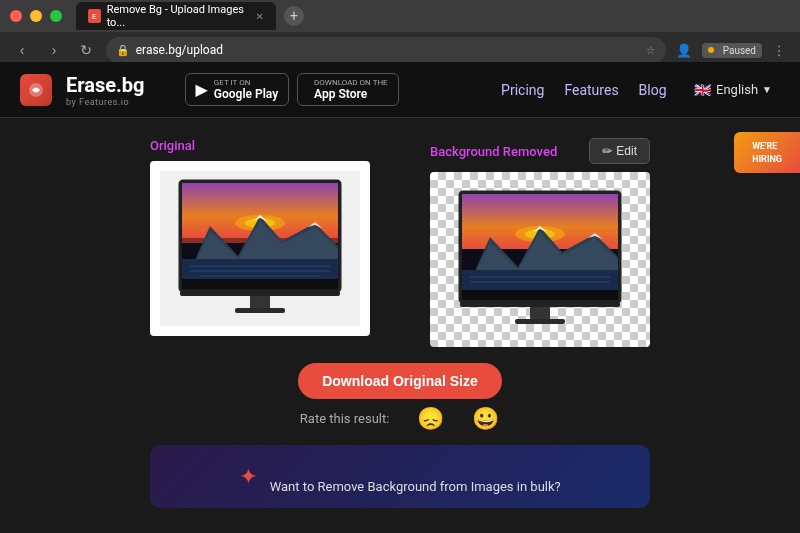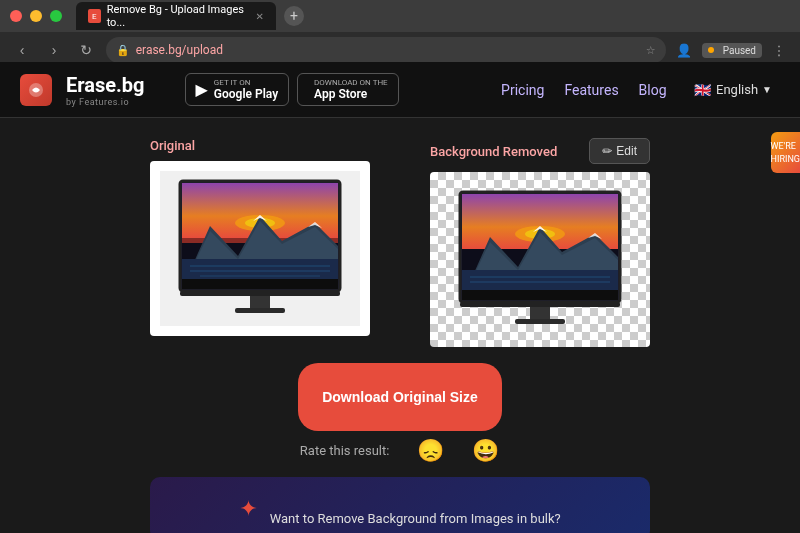--- a/index.html
+++ b/index.html
@@ -95,21 +95,21 @@
       background: #3c3c3c;
       border-radius: 16px;
       height: 26px;
       display: flex;
       align-items: center;
       padding: 0 10px;
       gap: 6px;
       font-size: 12px;
       color: #ddd;
     }
-    .address-text { flex: 1; color: #fca5a5; font-size: 12px; }
+    .address-text { flex: 1; color: #ffffff; font-size: 12px; }
     .toolbar-right {
       display: flex;
       align-items: center;
       gap: 6px;
     }
     .toolbar-icon {
       color: #aaa;
       font-size: 13px;
       cursor: pointer;
       width: 22px;
@@ -260,21 +260,21 @@
     }
 
     .image-section {
       display: flex;
       flex-direction: column;
       align-items: flex-start;
       gap: 8px;
     }
 
     .image-label {
-      color: #fca5a5;
+      color: #d946ef;
       font-size: 13px;
       font-weight: 500;
     }
 
     .image-frame {
       width: 220px;
       height: 175px;
       background: white;
       border-radius: 4px;
       overflow: hidden;
@@ -314,21 +314,21 @@
       align-items: center;
       justify-content: space-between;
       width: 220px;
     }
 
     .download-btn {
       background: #e74c3c;
       color: white;
       border: none;
       border-radius: 20px;
-      padding: 26px 24px;
+      padding: 10px 24px;
       font-size: 14px;
       font-weight: 600;
       cursor: pointer;
       margin-top: 16px;
     }
 
     .rating-row {
       display: flex;
       align-items: center;
       gap: 28px;
@@ -364,22 +364,22 @@
     }
 
     
     .hiring-badge {
       position: absolute;
       top: 60px;
       right: 0;
       background: linear-gradient(135deg, #f39c12, #e74c3c);
       color: white;
       font-size: 11px;
-      font-weight: normal;
-      padding: 8px 0;
+      font-weight: bold;
+      padding: 8px 18px;
       border-radius: 6px 0 0 6px;
       transform: translateY(10px);
       z-index: 10;
     }
 
     
     .tv-svg {
       width: 200px;
       height: 155px;
     }

